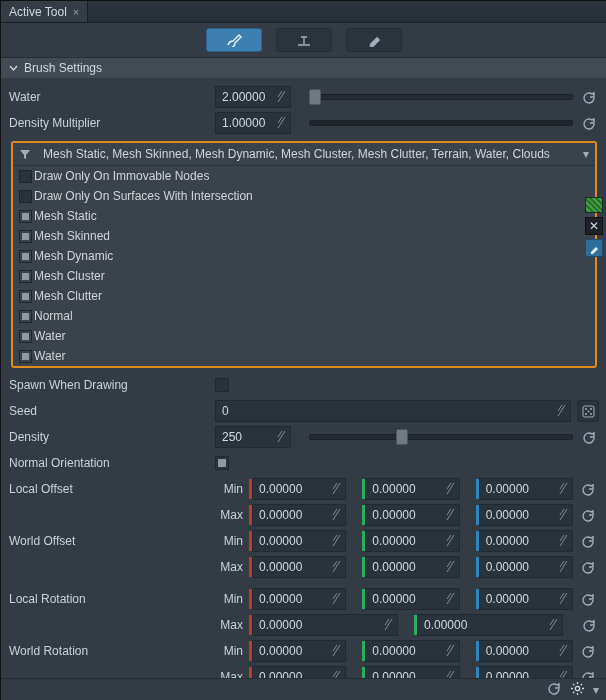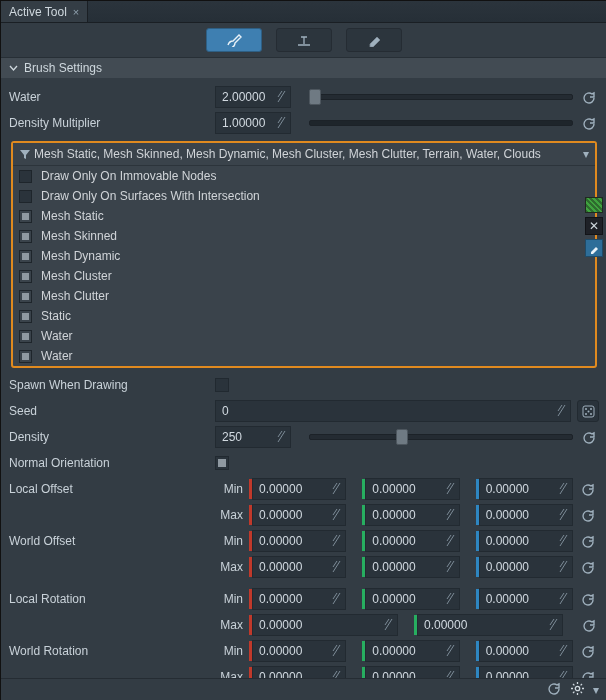--- a/index.html
+++ b/index.html
@@ -22,23 +22,23 @@
 .plabel{width:200px;color:#c9d2d9;}
 .numbox{height:20px;background:#2a333b;border:1px solid #222a31;display:flex;align-items:center;padding:0 6px;color:#d2dae1;position:relative;min-width:0;}
 .numbox .drag{position:absolute;right:4px;top:3px;}
 .numbox.wide{width:62px;}
 .slider{flex:1;height:20px;display:flex;align-items:center;position:relative;}
 .slider .track{height:4px;background:#242b32;border:1px solid #1c2228;flex:1;border-radius:2px;}
 .slider .thumb{position:absolute;width:10px;height:14px;background:#6f7a83;border:1px solid #4d565e;border-radius:2px;top:2px;}
 .reset{width:20px;display:flex;justify-content:center;align-items:center;color:#9fb0bd;}
 
 #filter{margin:5px 10px 4px 10px;border:2px solid #e08a1f;border-radius:3px;background:#3a434b;}
-#filter .fhead{height:22px;display:flex;align-items:center;padding:0 6px;gap:3px;background:#3a434b;border-bottom:1px solid #2c343b;}
+#filter .fhead{height:22px;display:flex;align-items:center;padding:0 6px;gap:12px;background:#3a434b;border-bottom:1px solid #2c343b;}
 #filter .fhead .caret{margin-left:auto;color:#9fb0bd;}
-#filter .fitem{height:20px;display:flex;align-items:center;gap:9px;padding:0 6px;}
+#filter .fitem{height:20px;display:flex;align-items:center;gap:2px;padding:0 6px;}
 .cbx{width:11px;height:11px;border:1px solid #1e252b;background:#2a333b;display:inline-flex;align-items:center;justify-content:center;}
 .cbx.on{background:#3a434b;}
 .cbx.on::after{content:"";width:7px;height:7px;background:#8f99a1;}
 
 .cbx2{width:12px;height:12px;border:1px solid #212930;background:#2a333b;display:inline-flex;align-items:center;justify-content:center;}
 .cbx2.on::after{content:"";width:8px;height:8px;background:#8f99a1;}
 
 .vrow .mlabel{width:28px;text-align:right;color:#c9d2d9;}
 .vrow .vbox{flex:1;display:flex;align-items:center;}
 .vbox .bar{width:3px;height:20px;}
@@ -175,21 +175,21 @@
         <div class="fitem">
           <span class="cbx on"></span>
           <span>Mesh Cluster</span>
         </div>
         <div class="fitem">
           <span class="cbx on"></span>
           <span>Mesh Clutter</span>
         </div>
         <div class="fitem">
           <span class="cbx on"></span>
-          <span>Static</span>
+          <span>Normal</span>
         </div>
         <div class="fitem">
           <span class="cbx on"></span>
           <span>Water</span>
         </div>
         <div class="fitem">
           <span class="cbx on"></span>
           <span>Water</span>
         </div>
       </div>

